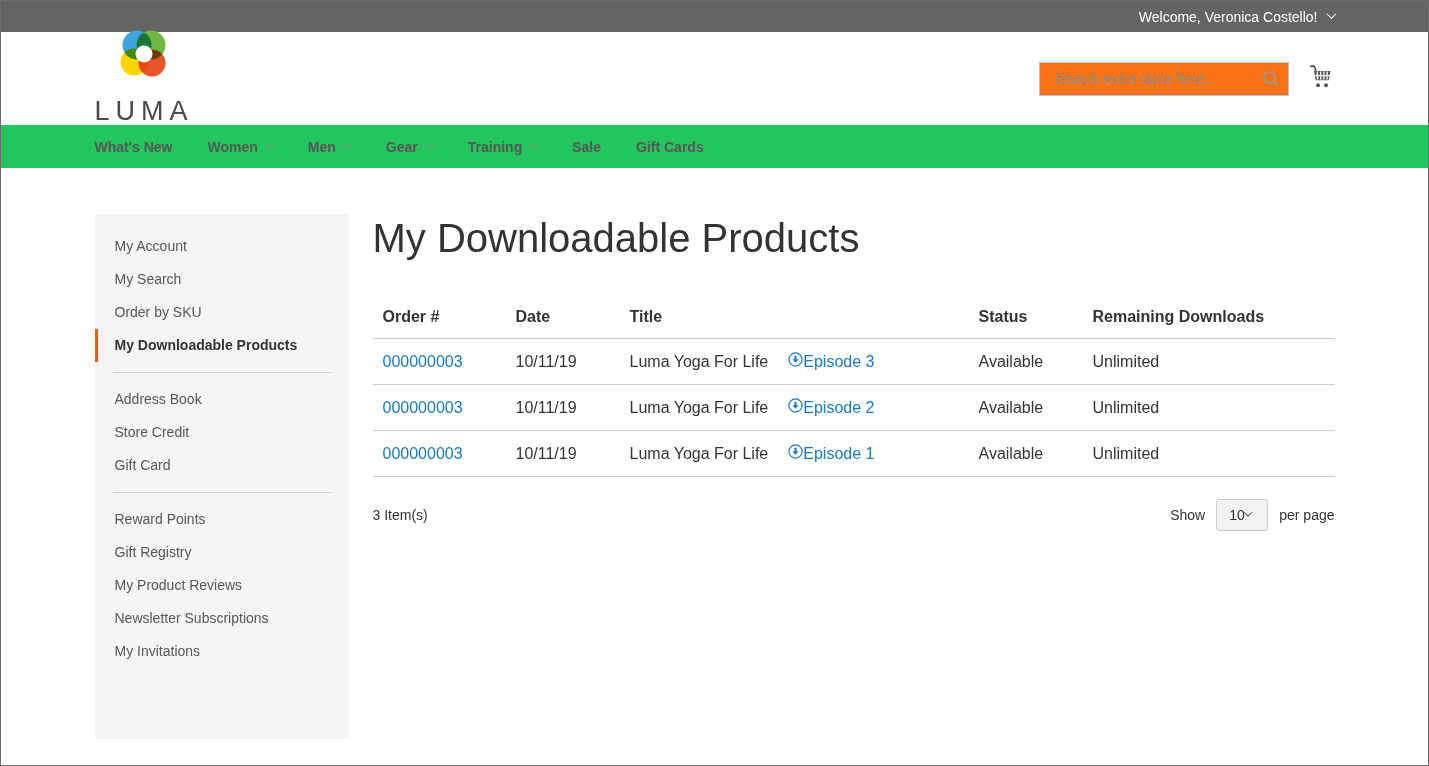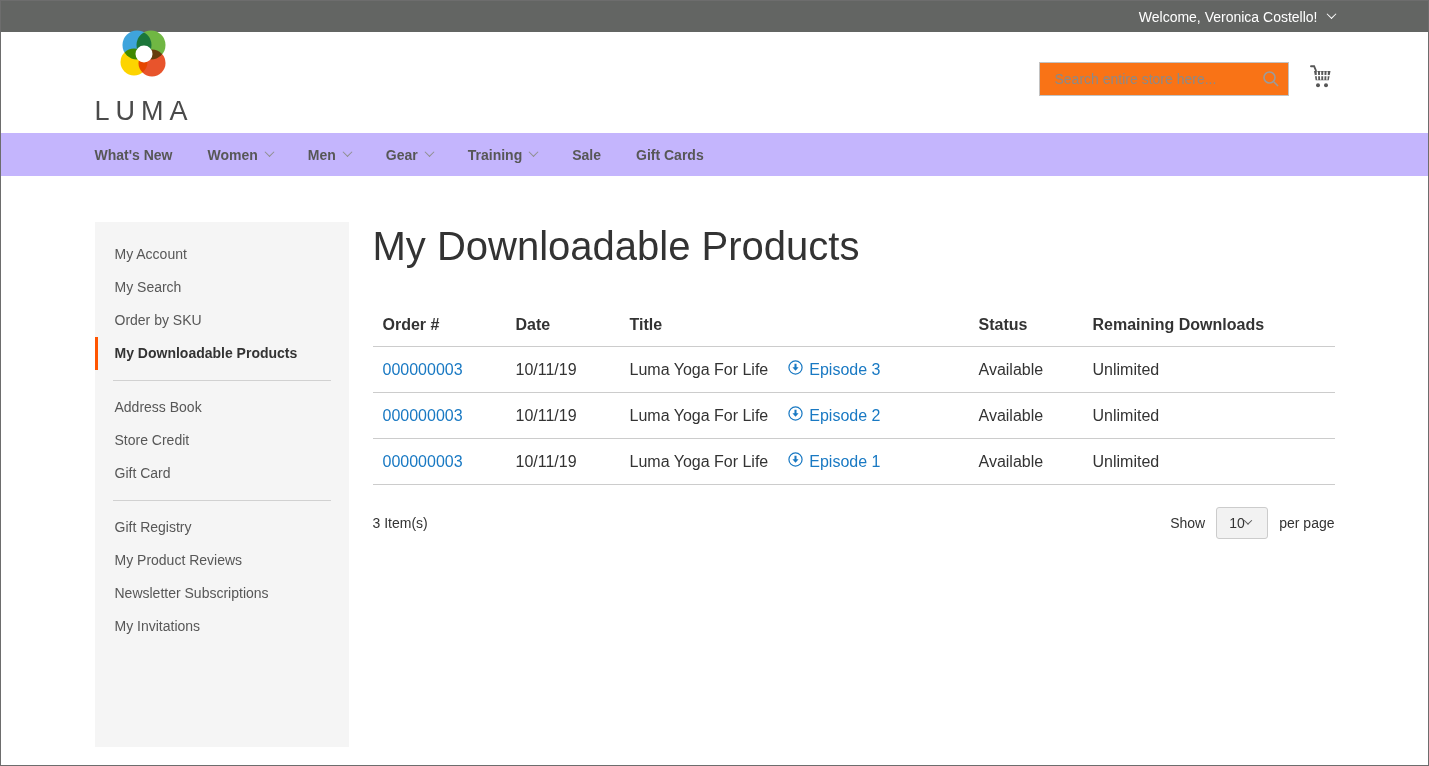--- a/index.html
+++ b/index.html
@@ -21,21 +21,21 @@
   .logo { display:flex; align-items:center; gap:14px; text-decoration:none; cursor:pointer;flex-direction:column; }
   .logo-text { font-size:27px; letter-spacing:6px; color:#4a4a4a; }
   .header-right { display:flex; align-items:center; }
   .search-box { position:relative; width:250px; }
   .search-box input { width:100%; height:34px; border:1px solid #c2c2c2; background:#f97316; font-family:inherit; font-size:14px; padding:0 36px 0 15px; color:#333; }
   .search-box input::placeholder { color:#8a8a8a; }
   .search-icon { position:absolute; right:9px; top:8px; }
   .cart-btn { background:none; border:none; margin-left:16px; cursor:pointer; padding:2px; }
 
   
-  nav { background:#c4b5fd; height:43px;margin-top:8px; }
+  nav { background:#22c55e; height:43px; }
   .nav-inner { display:flex; align-items:center; height:100%; }
   .nav-item { display:flex; align-items:center; gap:8px; margin-right:35px; font-size:14px; font-weight:700; color:#575757; text-decoration:none; cursor:pointer; }
   .nav-item .chev { color:#8f8f8f; margin-top:-3px; }
 
   
   .content { display:flex; margin-top:46px; align-items:flex-start; }
   .sidebar { width:254px; background:#f5f5f5; padding:16px 0 24px; min-height:525px; flex:none; }
   .side-item { display:block; padding:8px 20px; font-size:14px; color:#575757; text-decoration:none; cursor:pointer; line-height:17px; }
   .side-item.active { font-weight:700; color:#333; border-left:3px solid #ff5501; padding-left:17px; }
   .side-divider { border:none; border-top:1px solid #d1d1d1; margin:10px 18px; }
@@ -43,21 +43,21 @@
   main { flex:1; margin-left:24px; min-width:0; }
   h1.page-title { font-size:40px; font-weight:300; color:#333; margin:2px 0 48px; line-height:1.1; }
 
   table.downloads { width:100%; border-collapse:collapse; font-size:16px; }
   .downloads th { text-align:left; font-weight:700; color:#333; padding:0 10px 12px; border-bottom:1px solid #ccc; white-space:nowrap; }
   .downloads td { padding:13px 10px; border-bottom:1px solid #ccc; color:#333; vertical-align:middle; }
   .col-order { width:133px; } .col-date { width:114px; } .col-title { width:349px; }
   .col-status { width:114px; } .col-remaining { width:auto; }
   a.order-link { color:#1979c3; text-decoration:none; cursor:pointer; }
   .title-cell { display:flex; align-items:center; }
-  a.episode-link { color:#1979c3; text-decoration:none; cursor:pointer; margin-left:20px; display:inline-flex; align-items:center; gap:6px; }
+  a.episode-link { color:#1979c3; text-decoration:none; cursor:pointer; margin-left:20px; display:inline-flex; align-items:center; }
 
   .toolbar { display:flex; justify-content:space-between; align-items:center; margin-top:22px; font-size:14px; color:#333; }
   .pager { display:flex; align-items:center; gap:11px; }
   .select-box { height:32px; min-width:52px; background:#f2f2f2; border:1px solid #ccc; border-radius:3px; display:inline-flex; align-items:center; padding:0 10px 0 12px; font-size:14px; color:#333; cursor:pointer; }
   .select-box .chev { width:6px; height:6px; color:#575757; margin-top:-3px; }
 </style>
 </head>
 <body>
 
 <div class="viewport">
@@ -150,20 +150,21 @@
     <aside class="sidebar">
       <a class="side-item">My Account</a>
       <a class="side-item">My Search</a>
       <a class="side-item">Order by SKU</a>
       <a class="side-item active">My Downloadable Products</a>
       <hr class="side-divider">
       <a class="side-item">Address Book</a>
       <a class="side-item">Store Credit</a>
       <a class="side-item">Gift Card</a>
       <hr class="side-divider">
+      <a class="side-item">Reward Points</a>
       <a class="side-item">Gift Registry</a>
       <a class="side-item">My Product Reviews</a>
       <a class="side-item">Newsletter Subscriptions</a>
       <a class="side-item">My Invitations</a>
     </aside>
 
     <main>
       <h1 class="page-title">My Downloadable Products</h1>
 
       <table class="downloads">

